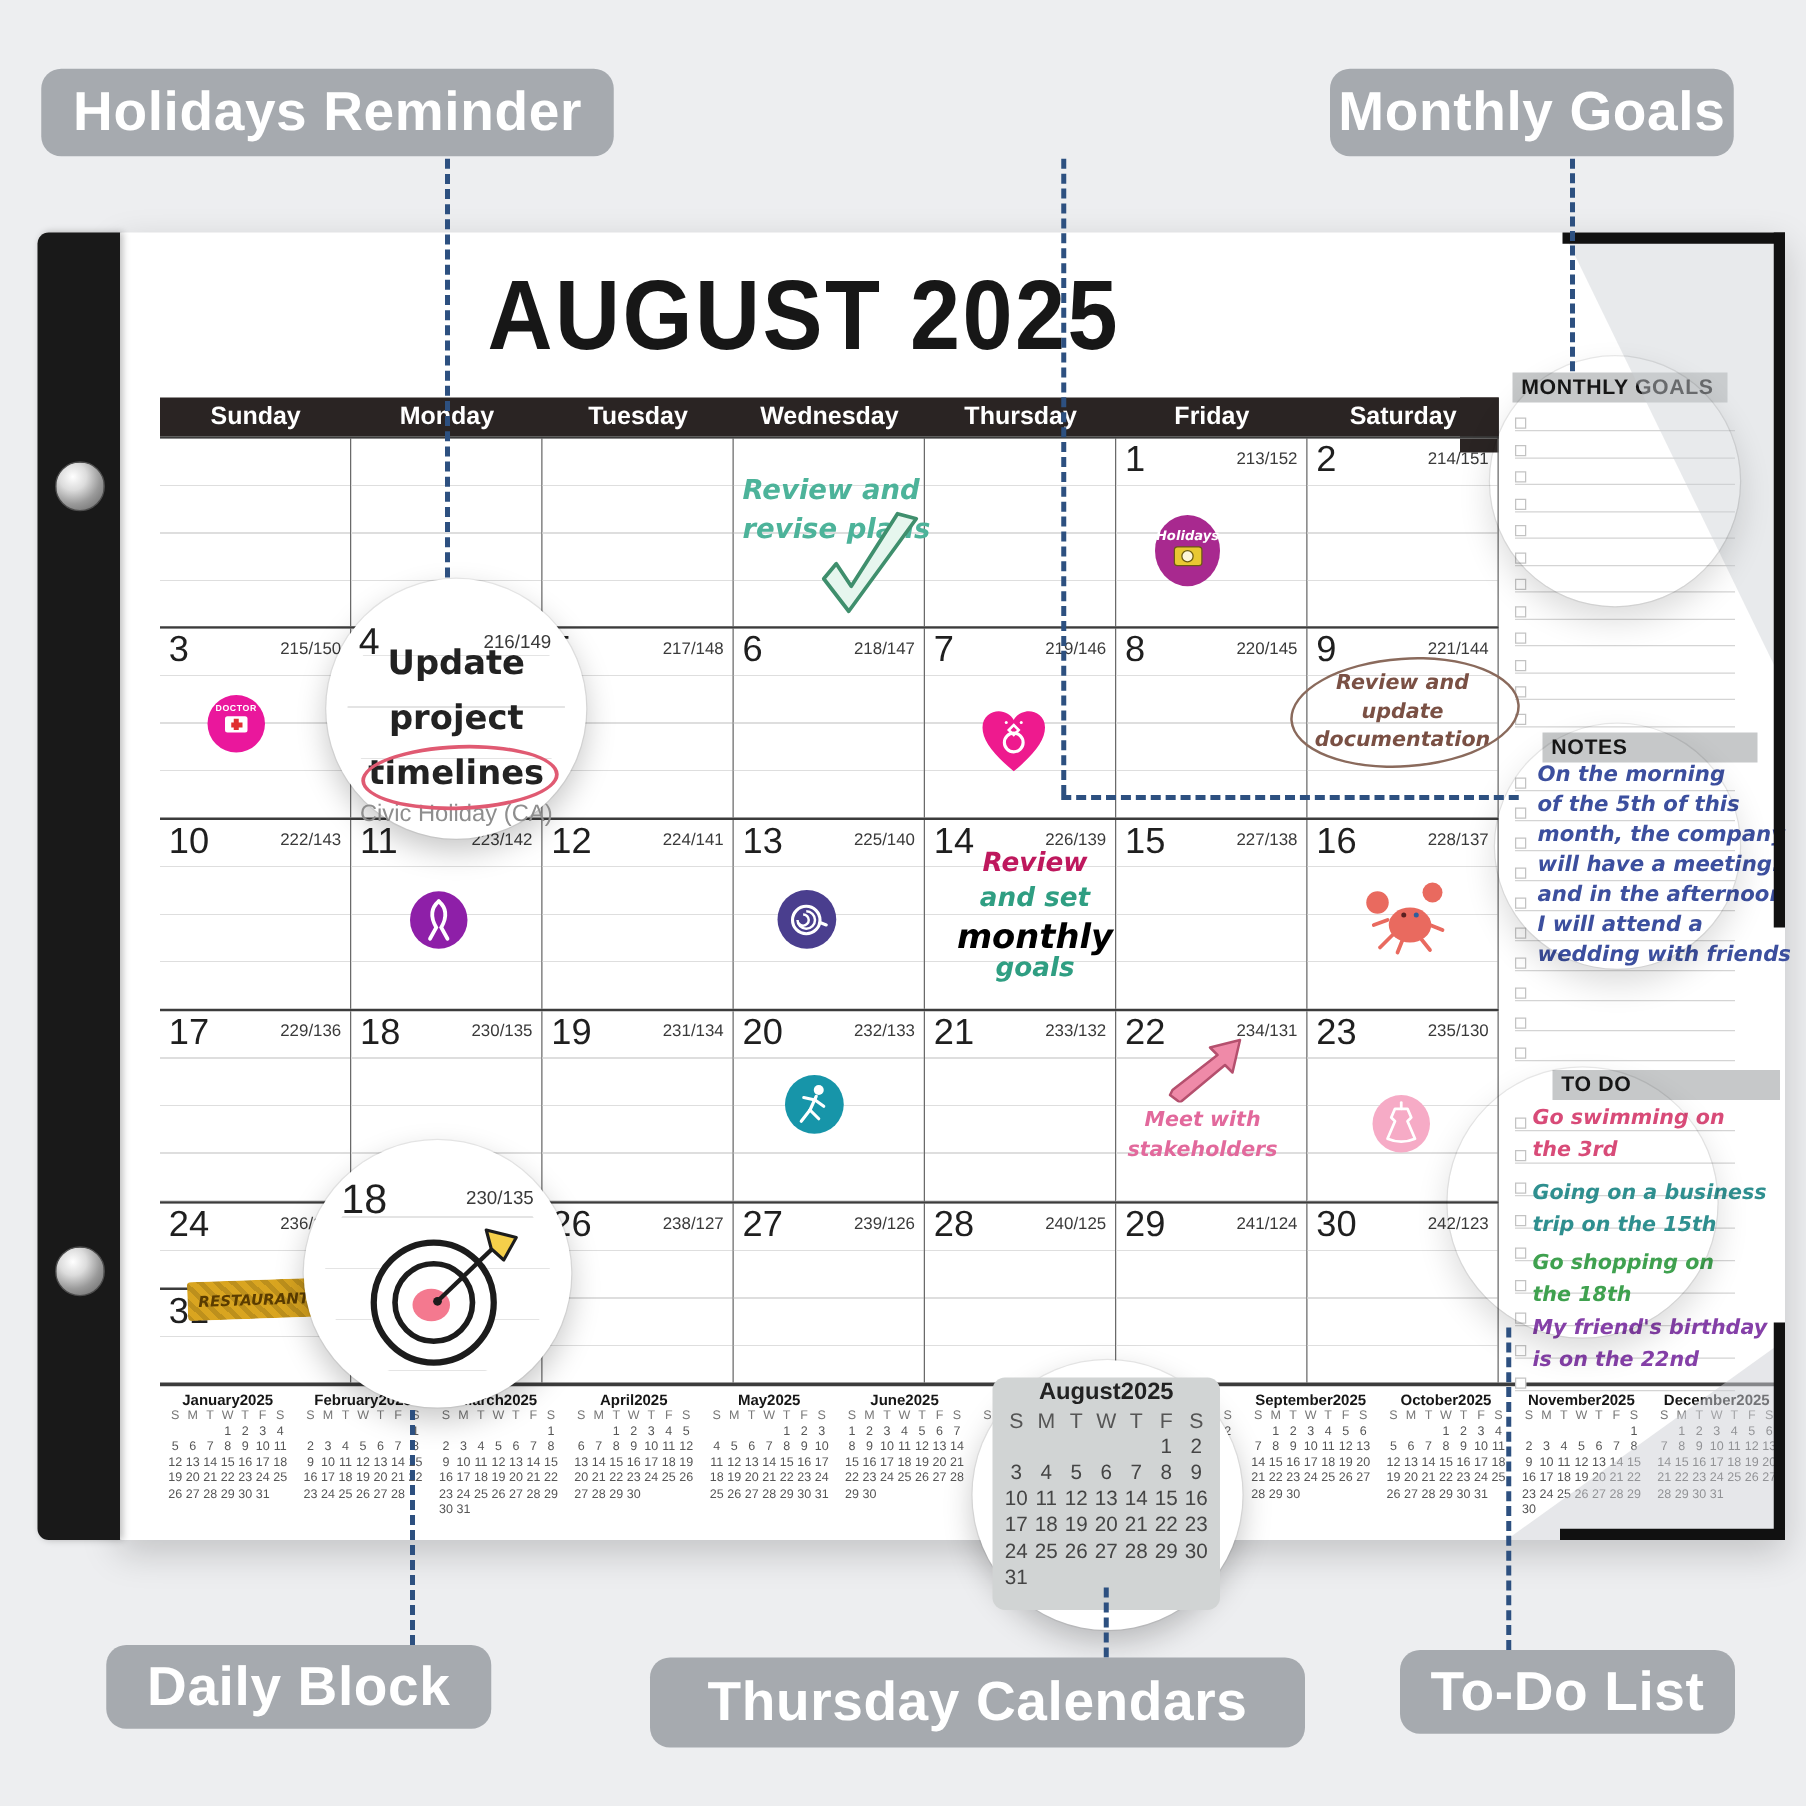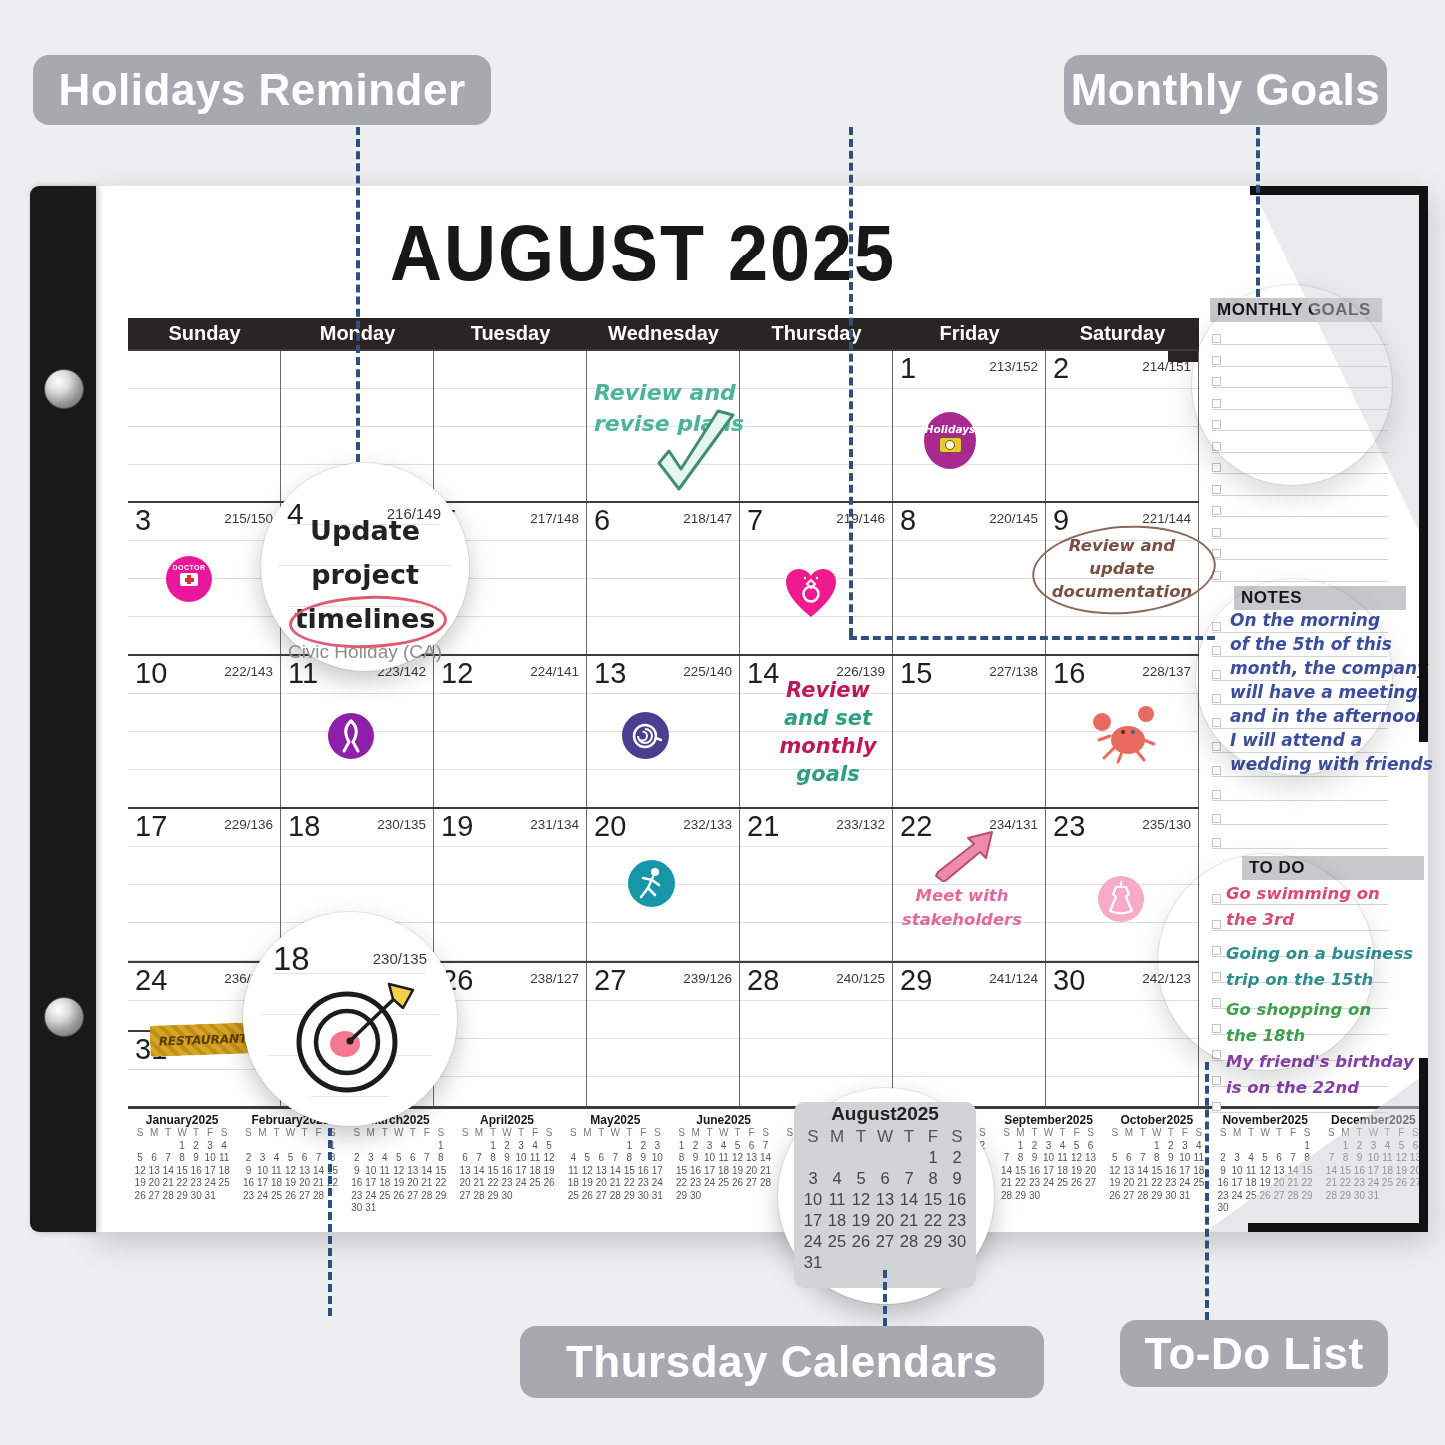--- a/index.html
+++ b/index.html
@@ -243,21 +243,21 @@
     </div>
 
   <div id="gridnotes">
       <div class="cellnote hand" style="top: 380px; font-size: 22px; color: rgb(77, 179, 154); left: 594px;">Review and</div>
       <div class="cellnote hand" style="top: 411px; font-size: 22px; color: rgb(77, 179, 154); left: 594px;">revise plans</div>
       <div class="cellnote hand" style="top: 536px; font-size: 16.5px; color: rgb(122, 80, 68); left: 1122px; transform: translateX(-50%);">Review and</div>
       <div class="cellnote hand" style="top: 559px; font-size: 16.5px; color: rgb(122, 80, 68); left: 1122px; transform: translateX(-50%);">update</div>
       <div class="cellnote hand" style="top: 582px; font-size: 16.5px; color: rgb(122, 80, 68); left: 1122px; transform: translateX(-50%);">documentation</div>
       <div class="cellnote hand" style="top: 678px; font-size: 21px; color: #be185d; left: 828px; transform: translateX(-50%);">Review</div>
       <div class="cellnote hand" style="top: 706px; font-size: 21px; color: rgb(47, 158, 130); left: 828px; transform: translateX(-50%);">and set</div>
-      <div class="cellnote hand" style="top: 734px; font-size: 21px; color: #be185d; left: 828px; transform: translateX(-50%);">monthly</div>
+      <div class="cellnote hand" style="top: 734px; font-size: 27px; color: #000000; left: 828px; transform: translateX(-50%);">monthly</div>
       <div class="cellnote hand" style="top: 762px; font-size: 21px; color: rgb(47, 158, 130); left: 828px; transform: translateX(-50%);">goals</div>
       <div class="cellnote hand" style="top: 886px; font-size: 16.5px; color: rgb(226, 105, 156); left: 962px; transform: translateX(-50%);">Meet with</div>
       <div class="cellnote hand" style="top: 910px; font-size: 16.5px; color: rgb(226, 105, 156); left: 962px; transform: translateX(-50%);">stakeholders</div>
     </div>
 
   <svg class="abs" style="left:645px;top:405px;z-index:10;" width="100" height="100" viewBox="0 0 100 100">
     <path d="M14 58 L34 84 L88 10 L73 6 L36 64 L24 46 Z" fill="#e6f6ee" stroke="#3f8f6d" stroke-width="3" stroke-linejoin="round"></path>
   </svg>
 
   <div class="abs" style="left:1032px;top:526px;width:180px;height:84px;border:2.5px solid #8a6a5c;border-radius:50%;transform:rotate(-4deg);z-index:10;"></div>
@@ -1285,15 +1285,16 @@
   <div class="vdash" style="left:356px;top:127px;height:335px;"></div>
   <div class="vdash" style="left:849px;top:127px;height:509px;"></div>
   <div class="hdash" style="left:849px;top:636px;width:366px;"></div>
   <div class="vdash" style="left:1256px;top:127px;height:170px;"></div>
   <div class="vdash" style="left:328px;top:1128px;height:188px;"></div>
   <div class="vdash" style="left:883px;top:1270px;height:56px;"></div>
   <div class="vdash" style="left:1205px;top:1062px;height:258px;"></div>
 
   <div class="callout" style="left:33px;top:55px;width:458px;height:70px;">Holidays Reminder</div>
   <div class="callout" style="left:1064px;top:55px;width:323px;height:70px;">Monthly Goals</div>
+  <div class="callout" style="left:85px;top:1316px;width:308px;height:67px;">Daily Block</div>
   <div class="callout" style="left:520px;top:1326px;width:524px;height:72px;">Thursday Calendars</div>
   <div class="callout" style="left:1120px;top:1320px;width:268px;height:67px;">To-Do List</div>
 </div>
 
 </body></html>

